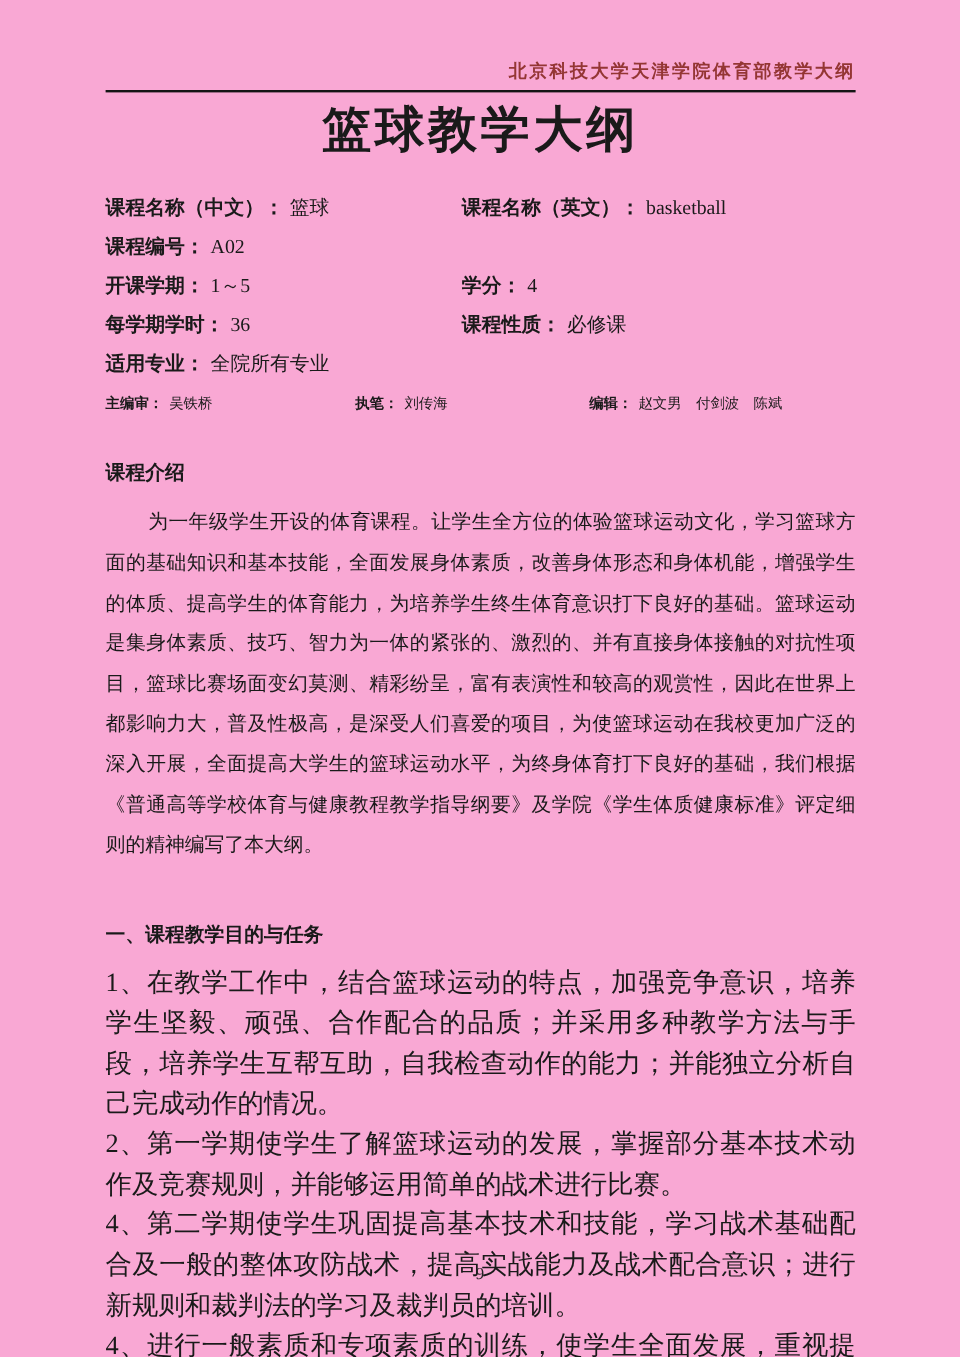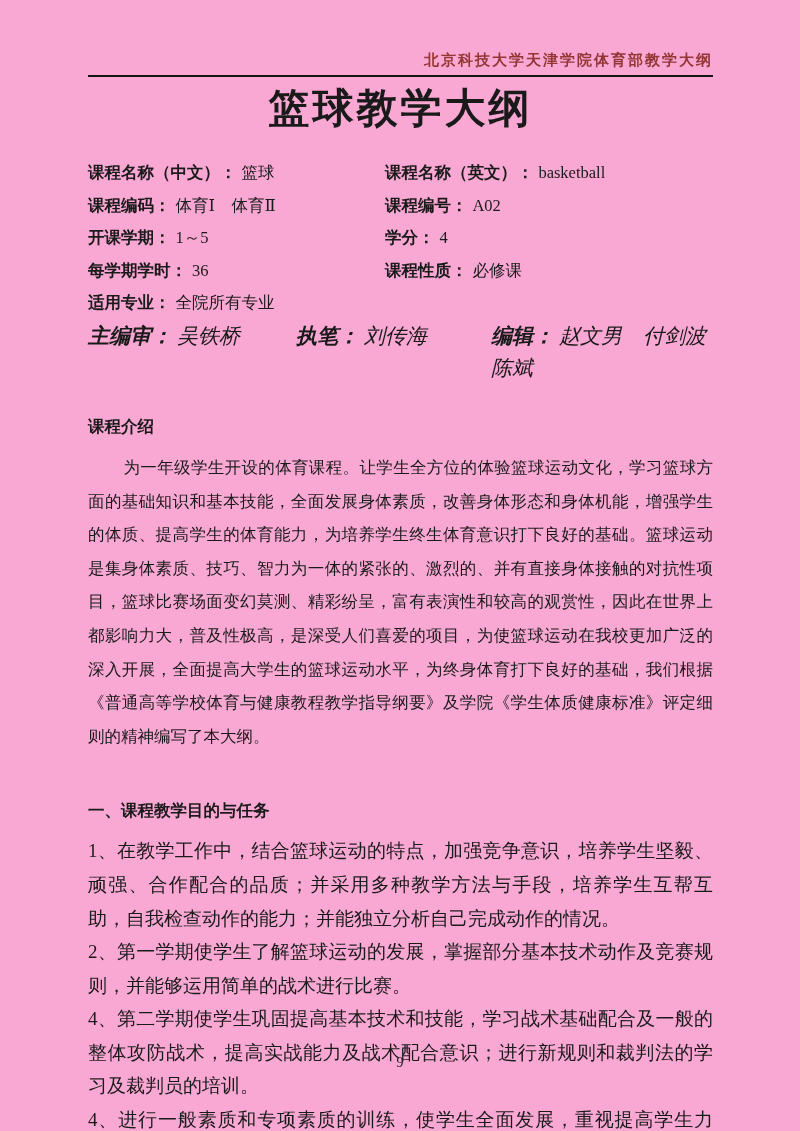--- a/index.html
+++ b/index.html
@@ -30,21 +30,21 @@
     letter-spacing: 3px;
     line-height: 44px;
     margin-top: 9px;
   }
   .course-info { font-size: 16.5px; }
   .field-row { display: flex; line-height: 32.5px; }
   .col-left { width: 47.5%; }
   .col-right { flex: 1; }
   .field-label { font-weight: bold; }
   .field-value { margin-left: 5px; }
-  .editors-row { display: flex; line-height: 32.5px; font-size: 21px; font-style: italic; }
+  .editors-row { display: flex; line-height: 32.5px; font-size: 12px; }
   .editors-cell-chief { width: 208px; }
   .editors-cell-writer { width: 195px; }
   .editors-cell-editor { flex: 1; }
   .intro-heading {
     margin-top: 26px;
     font-size: 16.5px;
     font-weight: bold;
     line-height: 32px;
   }
   .intro-paragraph {
@@ -56,21 +56,21 @@
   }
   .section-heading {
     margin-top: 42px;
     font-size: 16.5px;
     font-weight: bold;
     line-height: 32px;
   }
   .objectives { margin-top: 7px; }
   .objective-item {
     margin: 0;
-    font-size: 19px;
+    font-size: 22px;
     line-height: 33.6px;
     text-align: justify;
   }
   .page-number {
     position: absolute;
     left: 0;
     right: 0;
     bottom: 60px;
     text-align: center;
     font-size: 14px;
@@ -91,23 +91,20 @@
     <div class="field-row">
       <div class="col-left">
         <span class="field-label">课程名称（中文）：</span><span class="field-value">篮球</span>
       </div>
       <div class="col-right">
         <span class="field-label">课程名称（英文）：</span><span class="field-value">basketball</span>
       </div>
     </div>
 
     <div class="field-row">
-      <div class="col-left">
-        <span class="field-label">课程编码：</span><span class="field-value">体育Ⅰ　体育Ⅱ</span>
-      </div>
       <div class="col-right">
         <span class="field-label">课程编号：</span><span class="field-value">A02</span>
       </div>
     </div>
 
     <div class="field-row">
       <div class="col-left">
         <span class="field-label">开课学期：</span><span class="field-value">1～5</span>
       </div>
       <div class="col-right">

